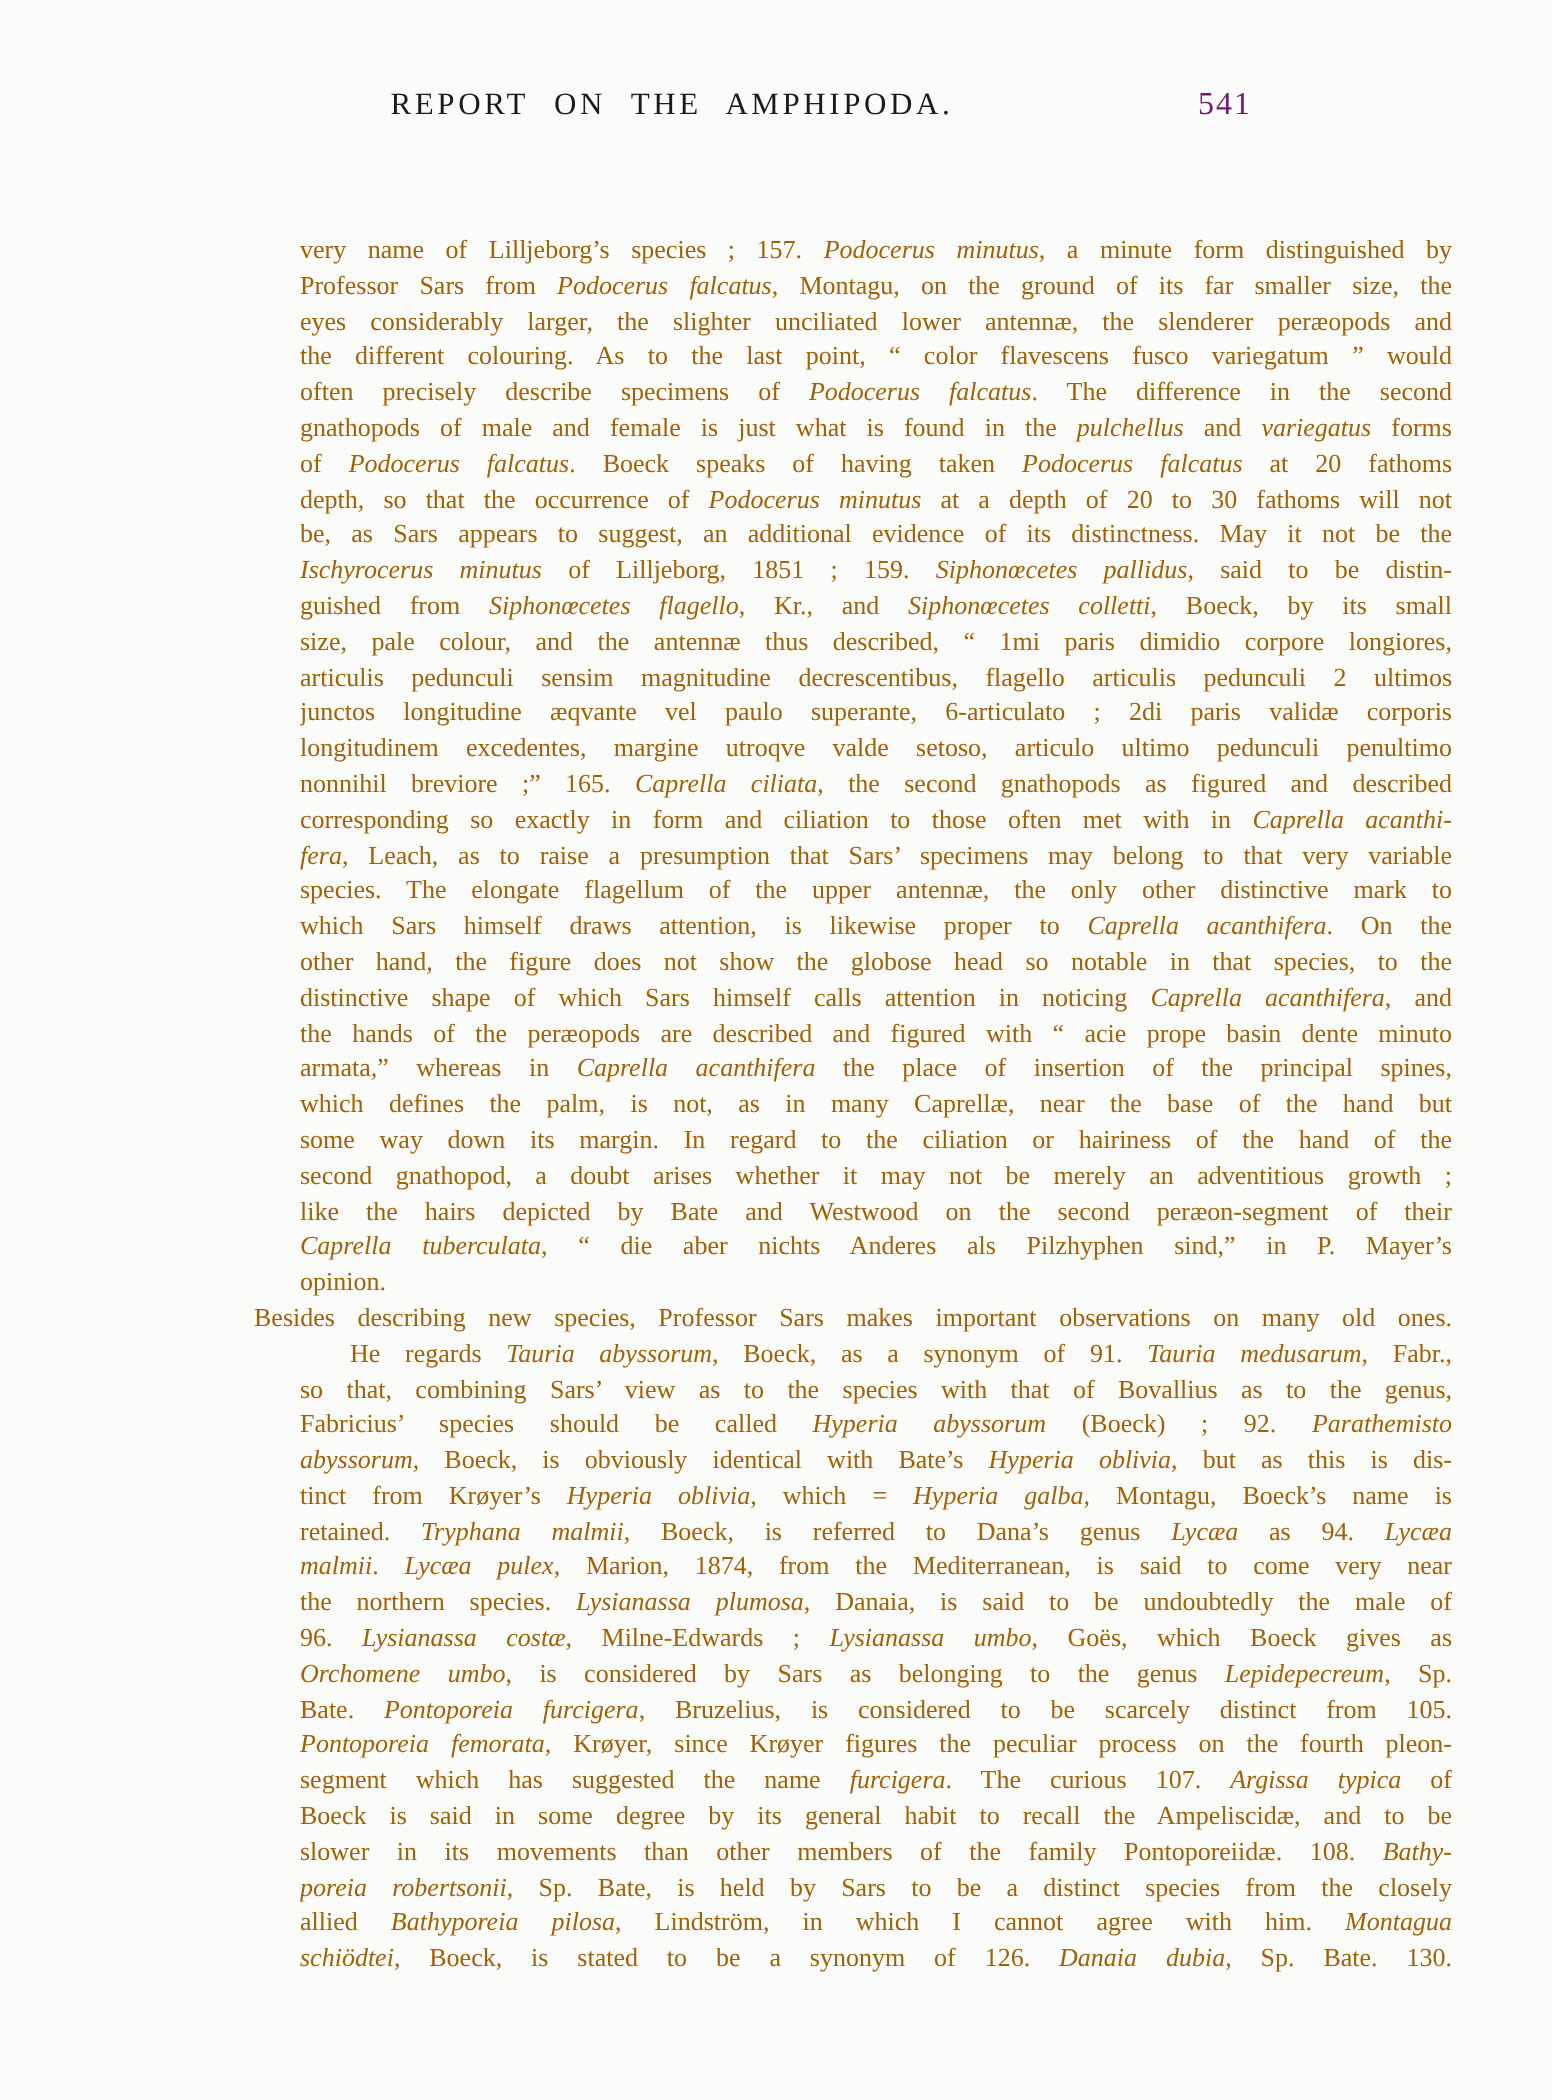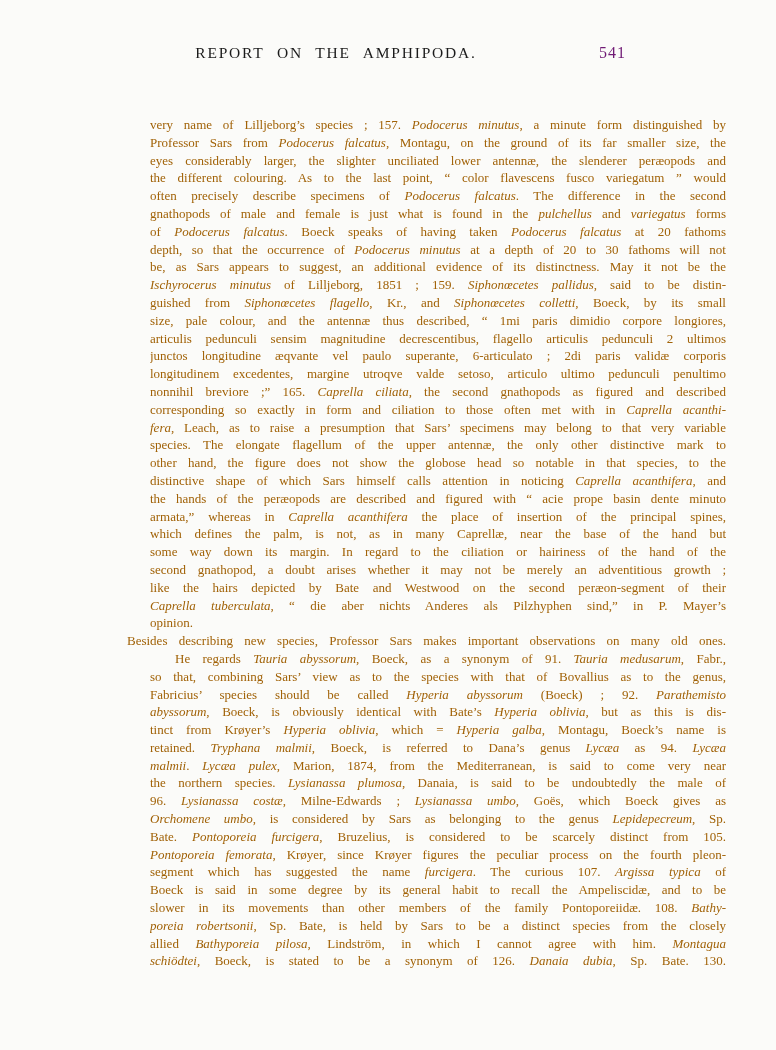--- a/index.html
+++ b/index.html
@@ -69,20 +69,21 @@
         <div class="line"><span class="it">Ischyrocerus minutus</span><span> of Lilljeborg, 1851 ; 159. </span><span class="it">Siphonœcetes pallidus</span><span>, said to be distin-</span></div>
         <div class="line"><span>guished from </span><span class="it">Siphonœcetes flagello</span><span>, Kr., and </span><span class="it">Siphonœcetes colletti</span><span>, Boeck, by its small</span></div>
         <div class="line"><span>size, pale colour, and the antennæ thus described, “ 1mi paris dimidio corpore longiores,</span></div>
         <div class="line"><span>articulis pedunculi sensim magnitudine decrescentibus, flagello articulis pedunculi 2 ultimos</span></div>
         <div class="line"><span>junctos longitudine æqvante vel paulo superante, 6-articulato ; 2di paris validæ corporis</span></div>
         <div class="line"><span>longitudinem excedentes, margine utroqve valde setoso, articulo ultimo pedunculi penultimo</span></div>
         <div class="line"><span>nonnihil breviore ;” 165.  </span><span class="it">Caprella ciliata</span><span>, the second gnathopods as figured and described</span></div>
         <div class="line"><span>corresponding so exactly in form and ciliation to those often met with in </span><span class="it">Caprella acanthi-</span></div>
         <div class="line"><span class="it">fera</span><span>, Leach, as to raise a presumption that Sars’ specimens may belong to that very variable</span></div>
         <div class="line"><span>species.  The elongate flagellum of the upper antennæ, the only other distinctive mark to</span></div>
+        <div class="line"><span>which Sars himself draws attention, is likewise proper to </span><span class="it">Caprella acanthifera</span><span>.  On the</span></div>
         <div class="line"><span>other hand, the figure does not show the globose head so notable in that species, to the</span></div>
         <div class="line"><span>distinctive shape of which Sars himself calls attention in noticing </span><span class="it">Caprella acanthifera</span><span>, and</span></div>
         <div class="line"><span>the hands of the peræopods are described and figured with “ acie prope basin dente minuto</span></div>
         <div class="line"><span>armata,” whereas in </span><span class="it">Caprella acanthifera</span><span> the place of insertion of the principal spines,</span></div>
         <div class="line"><span>which defines the palm, is not, as in many Caprellæ, near the base of the hand but</span></div>
         <div class="line"><span>some way down its margin.  In regard to the ciliation or hairiness of the hand of the</span></div>
         <div class="line"><span>second gnathopod, a doubt arises whether it may not be merely an adventitious growth ;</span></div>
         <div class="line"><span>like the hairs depicted by Bate and Westwood on the second peræon-segment of their</span></div>
         <div class="line"><span class="it">Caprella tuberculata</span><span>, “ die aber nichts Anderes als Pilzhyphen sind,” in P. Mayer’s</span></div>
         <div class="line short"><span>opinion.</span></div>

